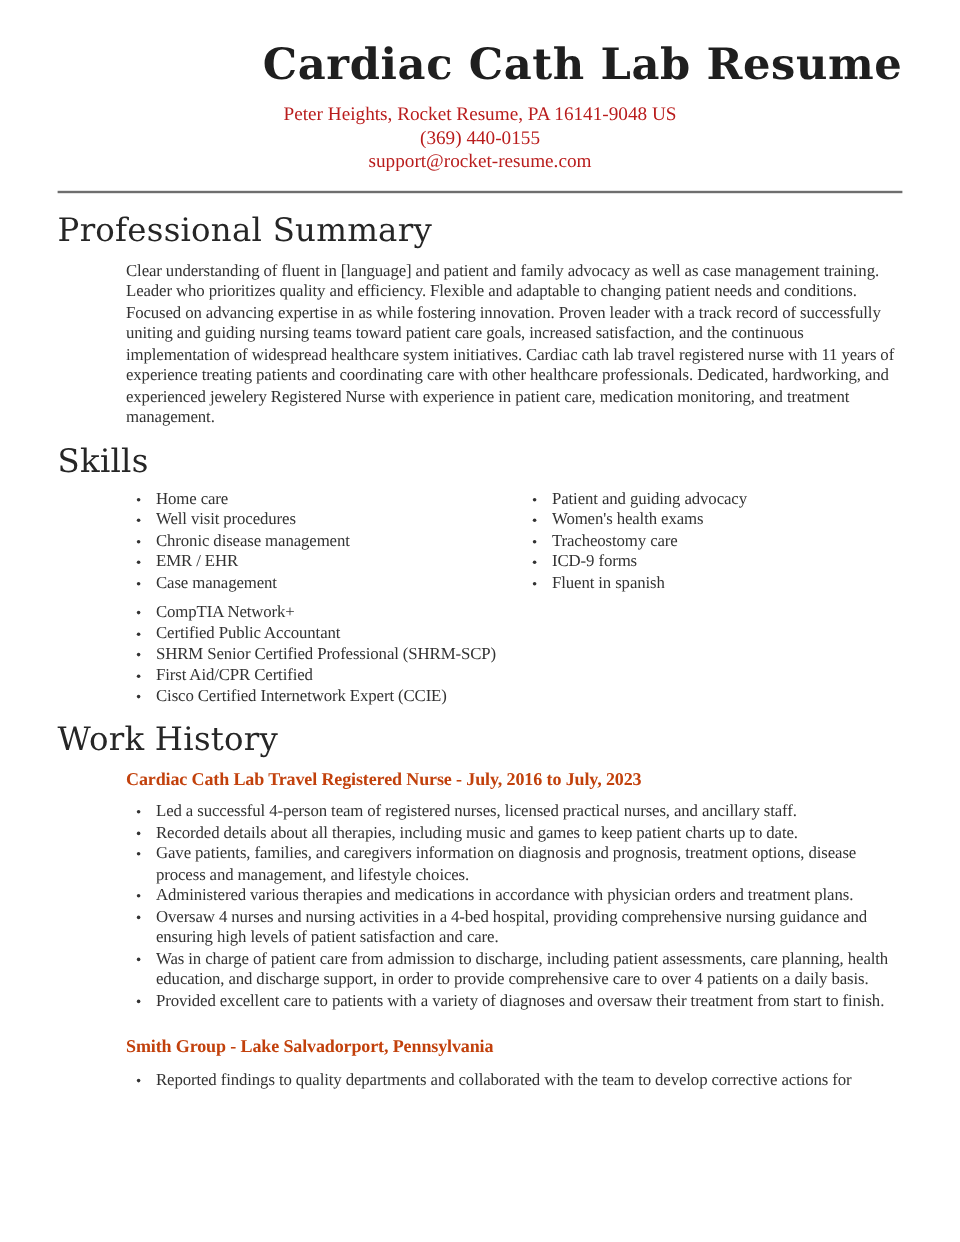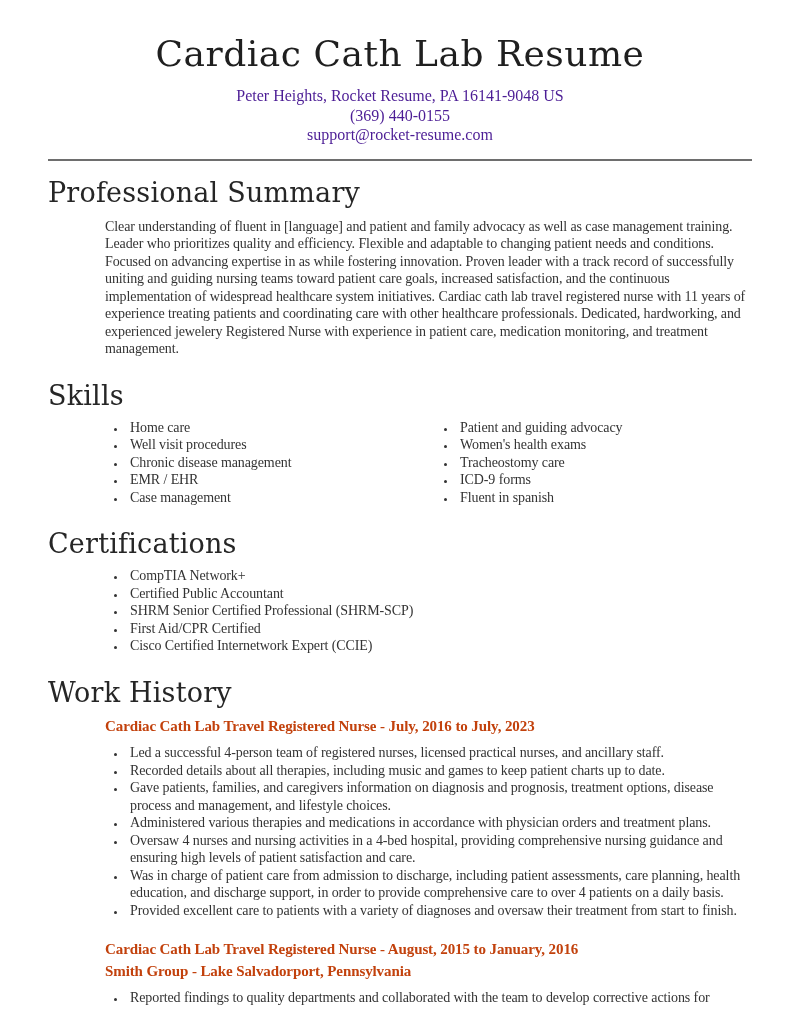--- a/index.html
+++ b/index.html
@@ -17,50 +17,50 @@
   }
   .page {
     width: 800px;
     height: 1035px;
     padding: 0 48px;
   }
   
   h1.title {
     font-family: "DejaVu Serif", "Liberation Serif", serif;
     font-size: 36px;
-    font-weight: 400;
+    font-weight: 700;
     color: #1f1f1f;
-    text-align: center;
+    text-align: right;
     margin: 32px 0 0 0;
     line-height: 44px;
     letter-spacing: 0.5px;
   }
   .contact {
     text-align: center;
     margin-top: 10px;
     font-size: 16px;
     line-height: 19.5px;
-    color: #4c1d95;
+    color: #b91c1c;
   }
   hr.rule {
     border: none;
     border-top: 2px solid #6e6e6e;
     margin: 14px 0 0 0;
   }
   
   h2.section-heading {
     font-family: "DejaVu Serif", "Liberation Serif", serif;
     font-size: 27px;
     font-weight: 400;
     color: #262626;
     margin: 16px 0 0 0;
     line-height: 32px;
     letter-spacing: 0.2px;
   }
-  section.sec h2.section-heading { margin-top: 22px; }
+  section.sec h2.section-heading { margin-top: 11px; }
   section.sec:first-of-type h2.section-heading { margin-top: 16px; }
   
   .body-text {
     font-size: 14px;
     line-height: 17.5px;
     color: #333333;
     letter-spacing: -0.1px;
   }
   p.summary {
     margin: 9px 0 0 57px;
@@ -140,21 +140,20 @@
           <li class="body-text">Tracheostomy care</li>
 
           <li class="body-text">ICD-9 forms</li>
 
           <li class="body-text">Fluent in spanish</li>
         </ul>
     </div>
   </section>
 
   <section class="sec">
-    <h2 class="section-heading">Certifications</h2>
     <ul class="bullets">
 
         <li class="body-text">CompTIA Network+</li>
 
         <li class="body-text">Certified Public Accountant</li>
 
         <li class="body-text">SHRM Senior Certified Professional (SHRM-SCP)</li>
 
         <li class="body-text">First Aid/CPR Certified</li>
 
@@ -179,21 +178,20 @@
 
           <li class="body-text">Oversaw 4 nurses and nursing activities in a 4-bed hospital, providing comprehensive nursing guidance and ensuring high levels of patient satisfaction and care.</li>
 
           <li class="body-text">Was in charge of patient care from admission to discharge, including patient assessments, care planning, health education, and discharge support, in order to provide comprehensive care to over 4 patients on a daily basis.</li>
 
           <li class="body-text">Provided excellent care to patients with a variety of diagnoses and oversaw their treatment from start to finish.</li>
         </ul>
     </div>
 
     <div class="job">
-      <div class="job-line">Cardiac Cath Lab Travel Registered Nurse - August, 2015 to January, 2016</div>
       <div class="job-line">Smith Group - Lake Salvadorport, Pennsylvania</div>
       <ul class="bullets">
 
           <li class="body-text">Reported findings to quality departments and collaborated with the team to develop corrective actions for</li>
         </ul>
     </div>
   </section>
 
 </div>
 

